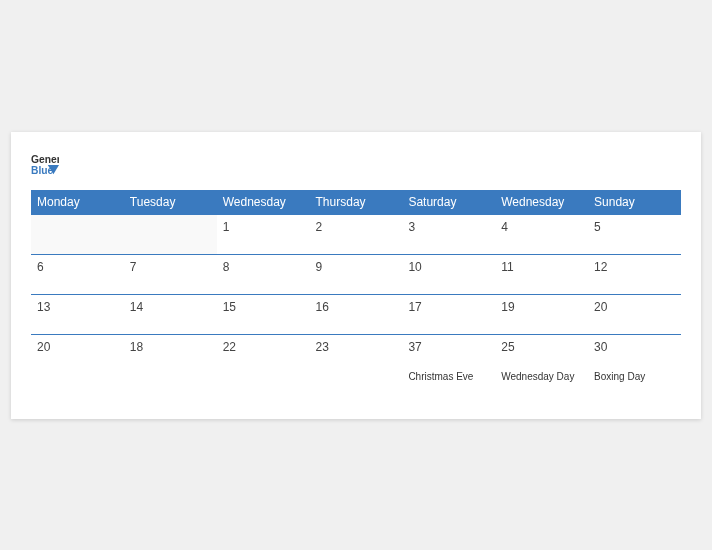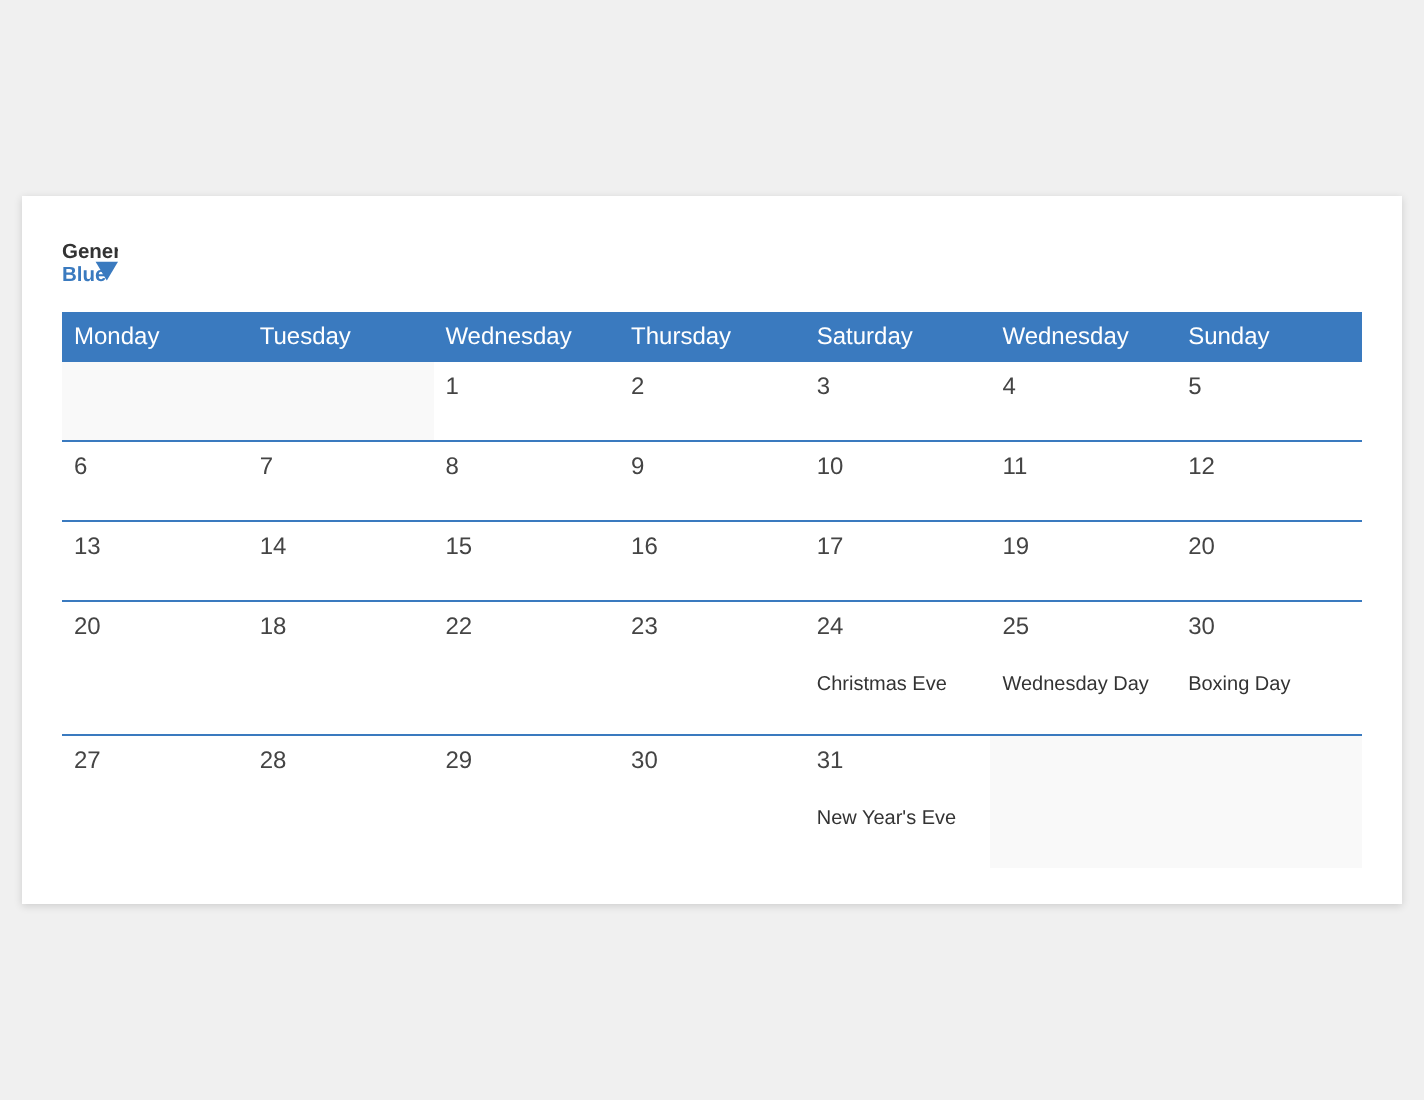--- a/index.html
+++ b/index.html
@@ -190,47 +190,27 @@
           <td>
             <span class="day-number">18</span>
           </td>
           <td>
             <span class="day-number">22</span>
           </td>
           <td>
             <span class="day-number">23</span>
           </td>
           <td>
-            <span class="day-number">24</span>
+            <span class="day-number">37</span>
             <span class="event">Christmas Eve</span>
           </td>
           <td>
             <span class="day-number">25</span>
             <span class="event">Wednesday Day</span>
           </td>
           <td>
             <span class="day-number">30</span>
             <span class="event">Boxing Day</span>
           </td>
-        </tr>
-        <tr>
-          <td>
-            <span class="day-number">27</span>
-          </td>
-          <td>
-            <span class="day-number">28</span>
-          </td>
-          <td>
-            <span class="day-number">29</span>
-          </td>
-          <td>
-            <span class="day-number">30</span>
-          </td>
-          <td>
-            <span class="day-number">31</span>
-            <span class="event">New Year's Eve</span>
-          </td>
-          <td class="empty-cell"></td>
-          <td class="empty-cell"></td>
         </tr>
       </tbody>
   </table>
 </div>
 
 </body></html>

